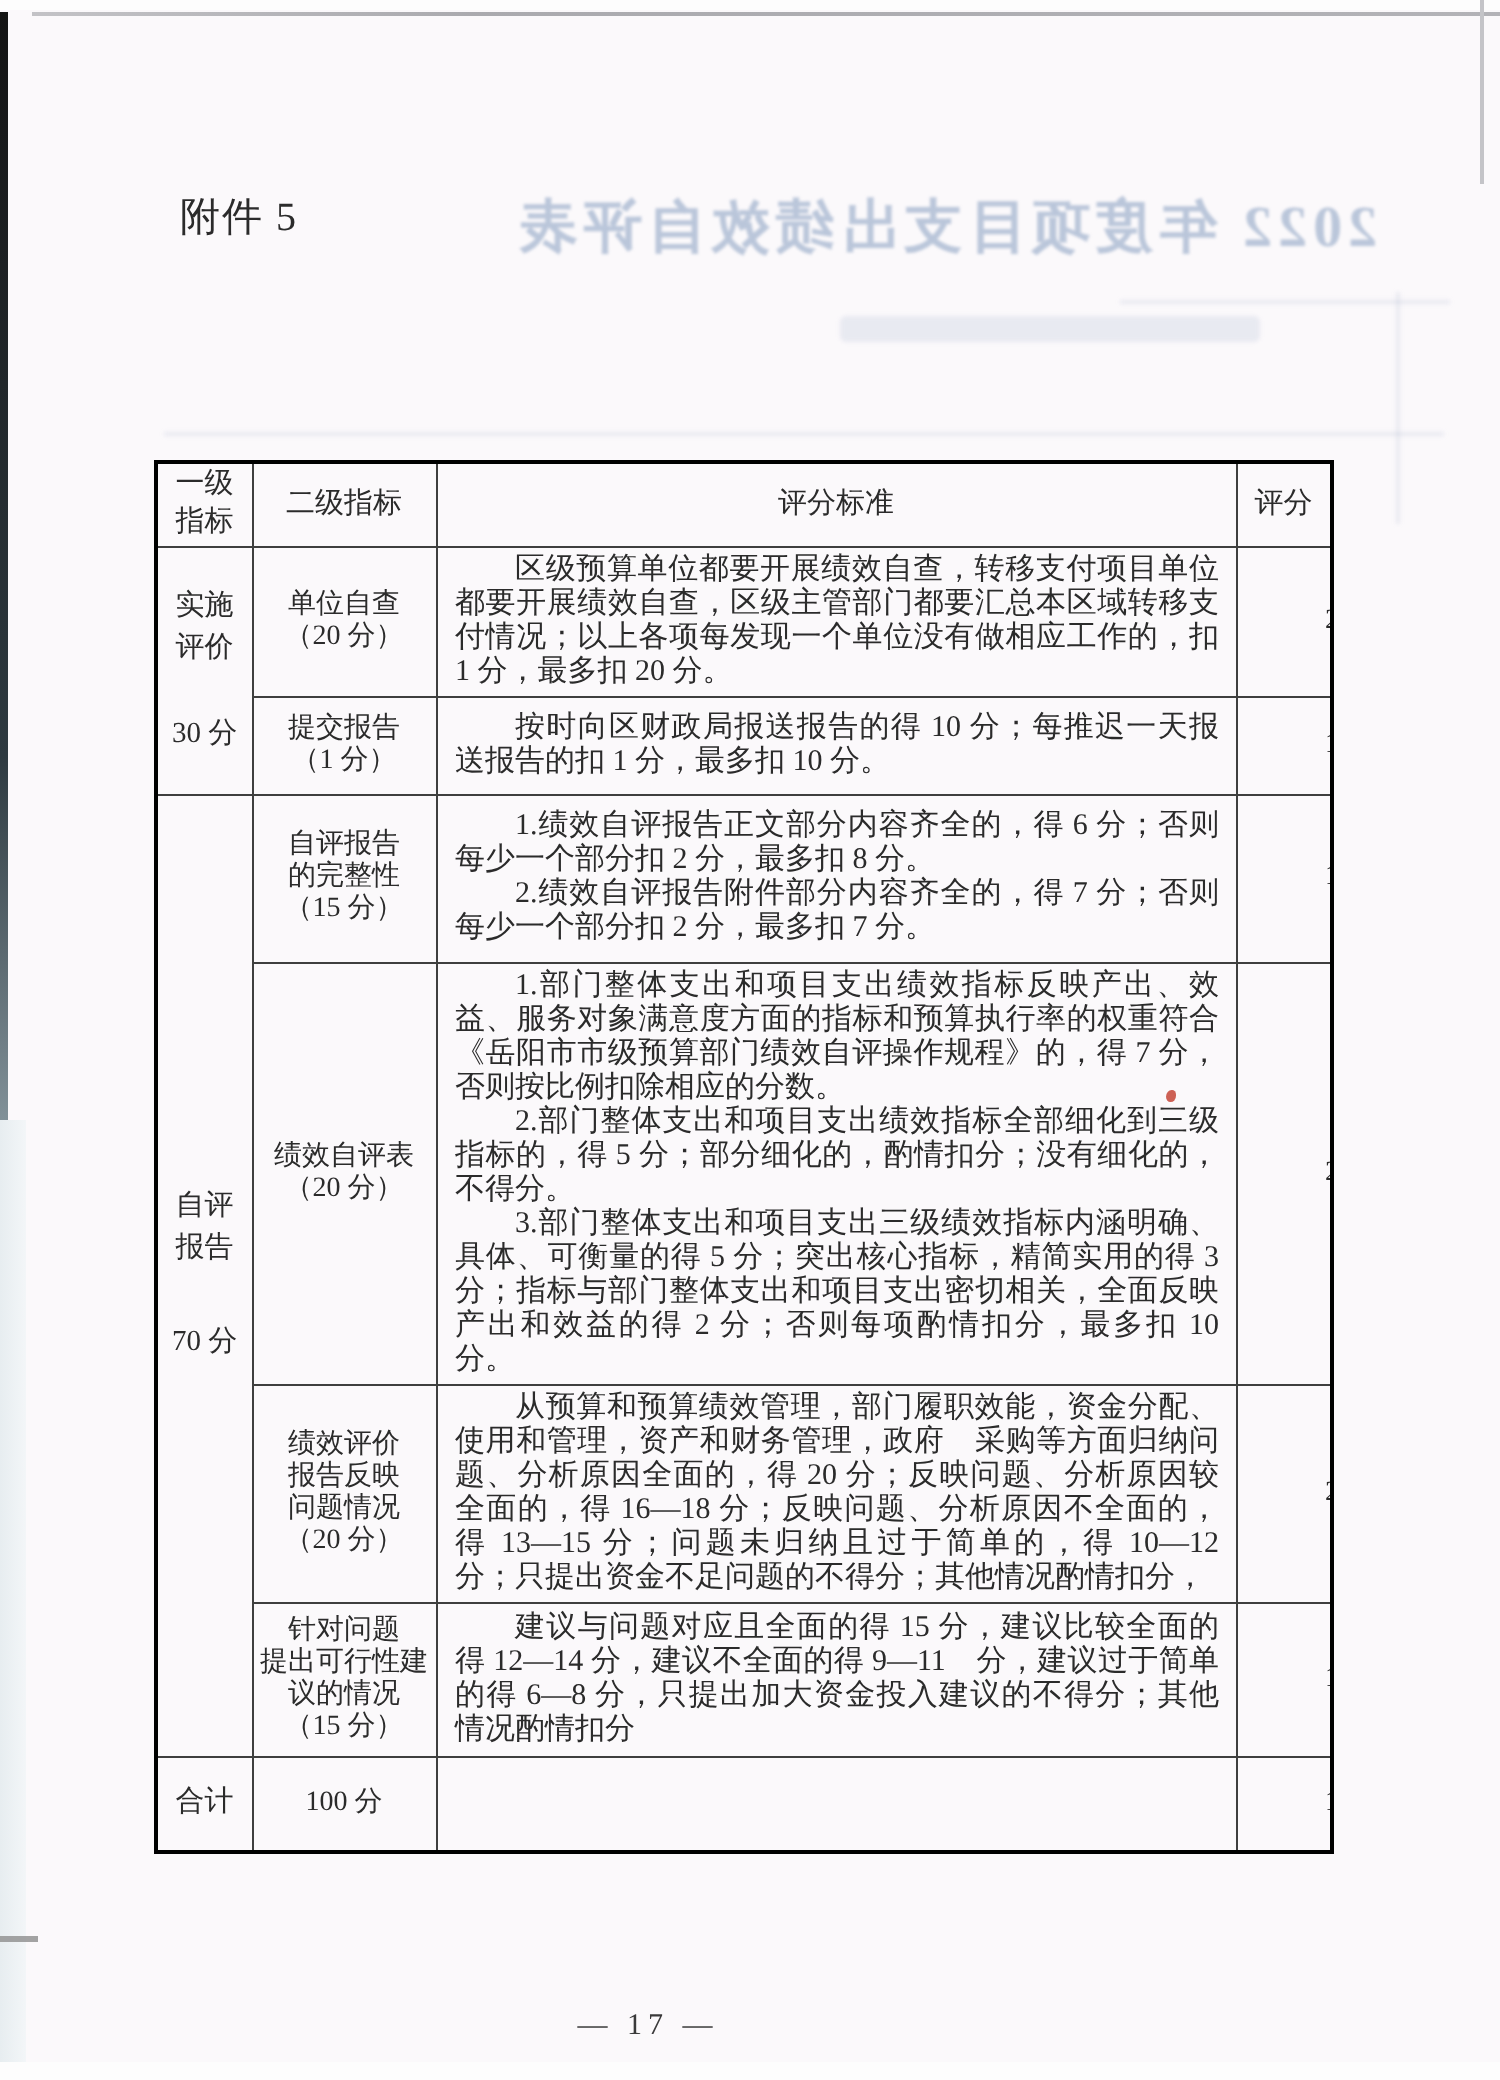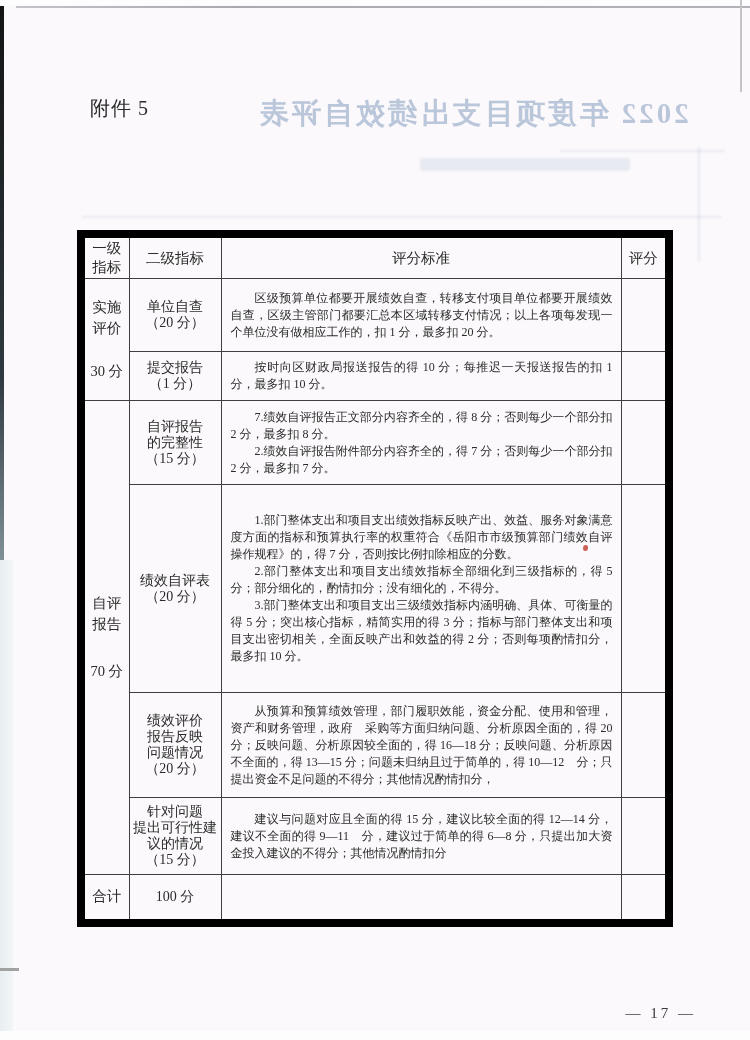--- a/index.html
+++ b/index.html
@@ -27,35 +27,35 @@
   .red-speck{position:absolute;left:583px;top:545px;width:5px;height:6px;background:rgba(190,45,30,.75);border-radius:60% 40% 55% 45%;}
 
   
   .attachment{position:absolute;left:90px;top:95px;font-size:20px;letter-spacing:1px;}
   .doc-title{position:absolute;left:77px;top:181px;width:588px;margin:0;text-align:center;
     font-size:23px;font-weight:bold;letter-spacing:1.5px;color:#222;}
 
   
   table.score-table{position:absolute;left:77px;top:230px;width:588px;border-collapse:collapse;table-layout:fixed;}
   .score-table td,.score-table th{border:1px solid #3f3f3f;font-weight:normal;overflow:hidden;}
-  .score-table{border:8px solid #000000;}
+  .score-table{border:2px solid #000000;}
   tr.head{height:42px;}
   tr.r1{height:73px;} tr.r2{height:49px;} tr.r3{height:84px;}
   tr.r4{height:208px;} tr.r5{height:105px;} tr.r6{height:77px;} tr.r7{height:48px;}
   th{font-size:14.5px;text-align:center;vertical-align:middle;line-height:19px;}
   .pre{white-space:pre-line;}
   td.lv1{font-size:14.5px;text-align:center;vertical-align:middle;line-height:21px;}
   .lv1-score1{margin-top:22px;}
   .lv1-score2{margin-top:26px;}
   td.ind{font-size:14px;text-align:center;vertical-align:middle;line-height:16px;padding:2px 3px;}
-  td.crit{font-size:12px;vertical-align:middle;padding:3px 8px 3px 9px;line-height:17px;}
+  td.crit{font-size:15px;vertical-align:middle;padding:3px 8px 3px 9px;line-height:17px;}
   td.crit p{margin:0;text-indent:2em;text-align:justify;}
   td.score{font-size:14px;text-align:center;vertical-align:middle;letter-spacing:.5px;padding-left:44px;}
 
-  .page-number{position:absolute;left:0;top:1005px;width:648px;text-align:right;font-size:15px;letter-spacing:3px;color:#3a3a3a;padding-left:48px;}
+  .page-number{position:absolute;left:0;top:1005px;width:648px;text-align:center;font-size:15px;letter-spacing:3px;color:#3a3a3a;}
 </style>
 </head>
 <body>
 
 <div class="page">
 
   <div class="edge-top-white"></div>
   <div class="edge-top-line"></div>
   <div class="edge-left-dark"></div>
   <div class="edge-left-light"></div>
@@ -111,21 +111,21 @@
     <tr class="r3">
       <td class="lv1" rowspan="4">
         <div class="pre">自评
 报告</div>
         <div class="lv1-score2">70 分</div>
       </td>
       <td class="ind pre">自评报告
 的完整性
 （15 分）</td>
       <td class="crit">
-            <p>7.绩效自评报告正文部分内容齐全的，得 8 分；否则每少一个部分扣 2 分，最多扣 8 分。</p>
+            <p>1.绩效自评报告正文部分内容齐全的，得 6 分；否则每少一个部分扣 2 分，最多扣 8 分。</p>
             <p>2.绩效自评报告附件部分内容齐全的，得 7 分；否则每少一个部分扣 2 分，最多扣 7 分。</p>
           </td>
       <td class="score">15</td>
     </tr>
     <tr class="r4">
       <td class="ind pre">绩效自评表
 （20 分）</td>
       <td class="crit">
             <p>1.部门整体支出和项目支出绩效指标反映产出、效益、服务对象满意度方面的指标和预算执行率的权重符合《岳阳市市级预算部门绩效自评操作规程》的，得 7 分，否则按比例扣除相应的分数。</p>
             <p>2.部门整体支出和项目支出绩效指标全部细化到三级指标的，得 5 分；部分细化的，酌情扣分；没有细化的，不得分。</p>

